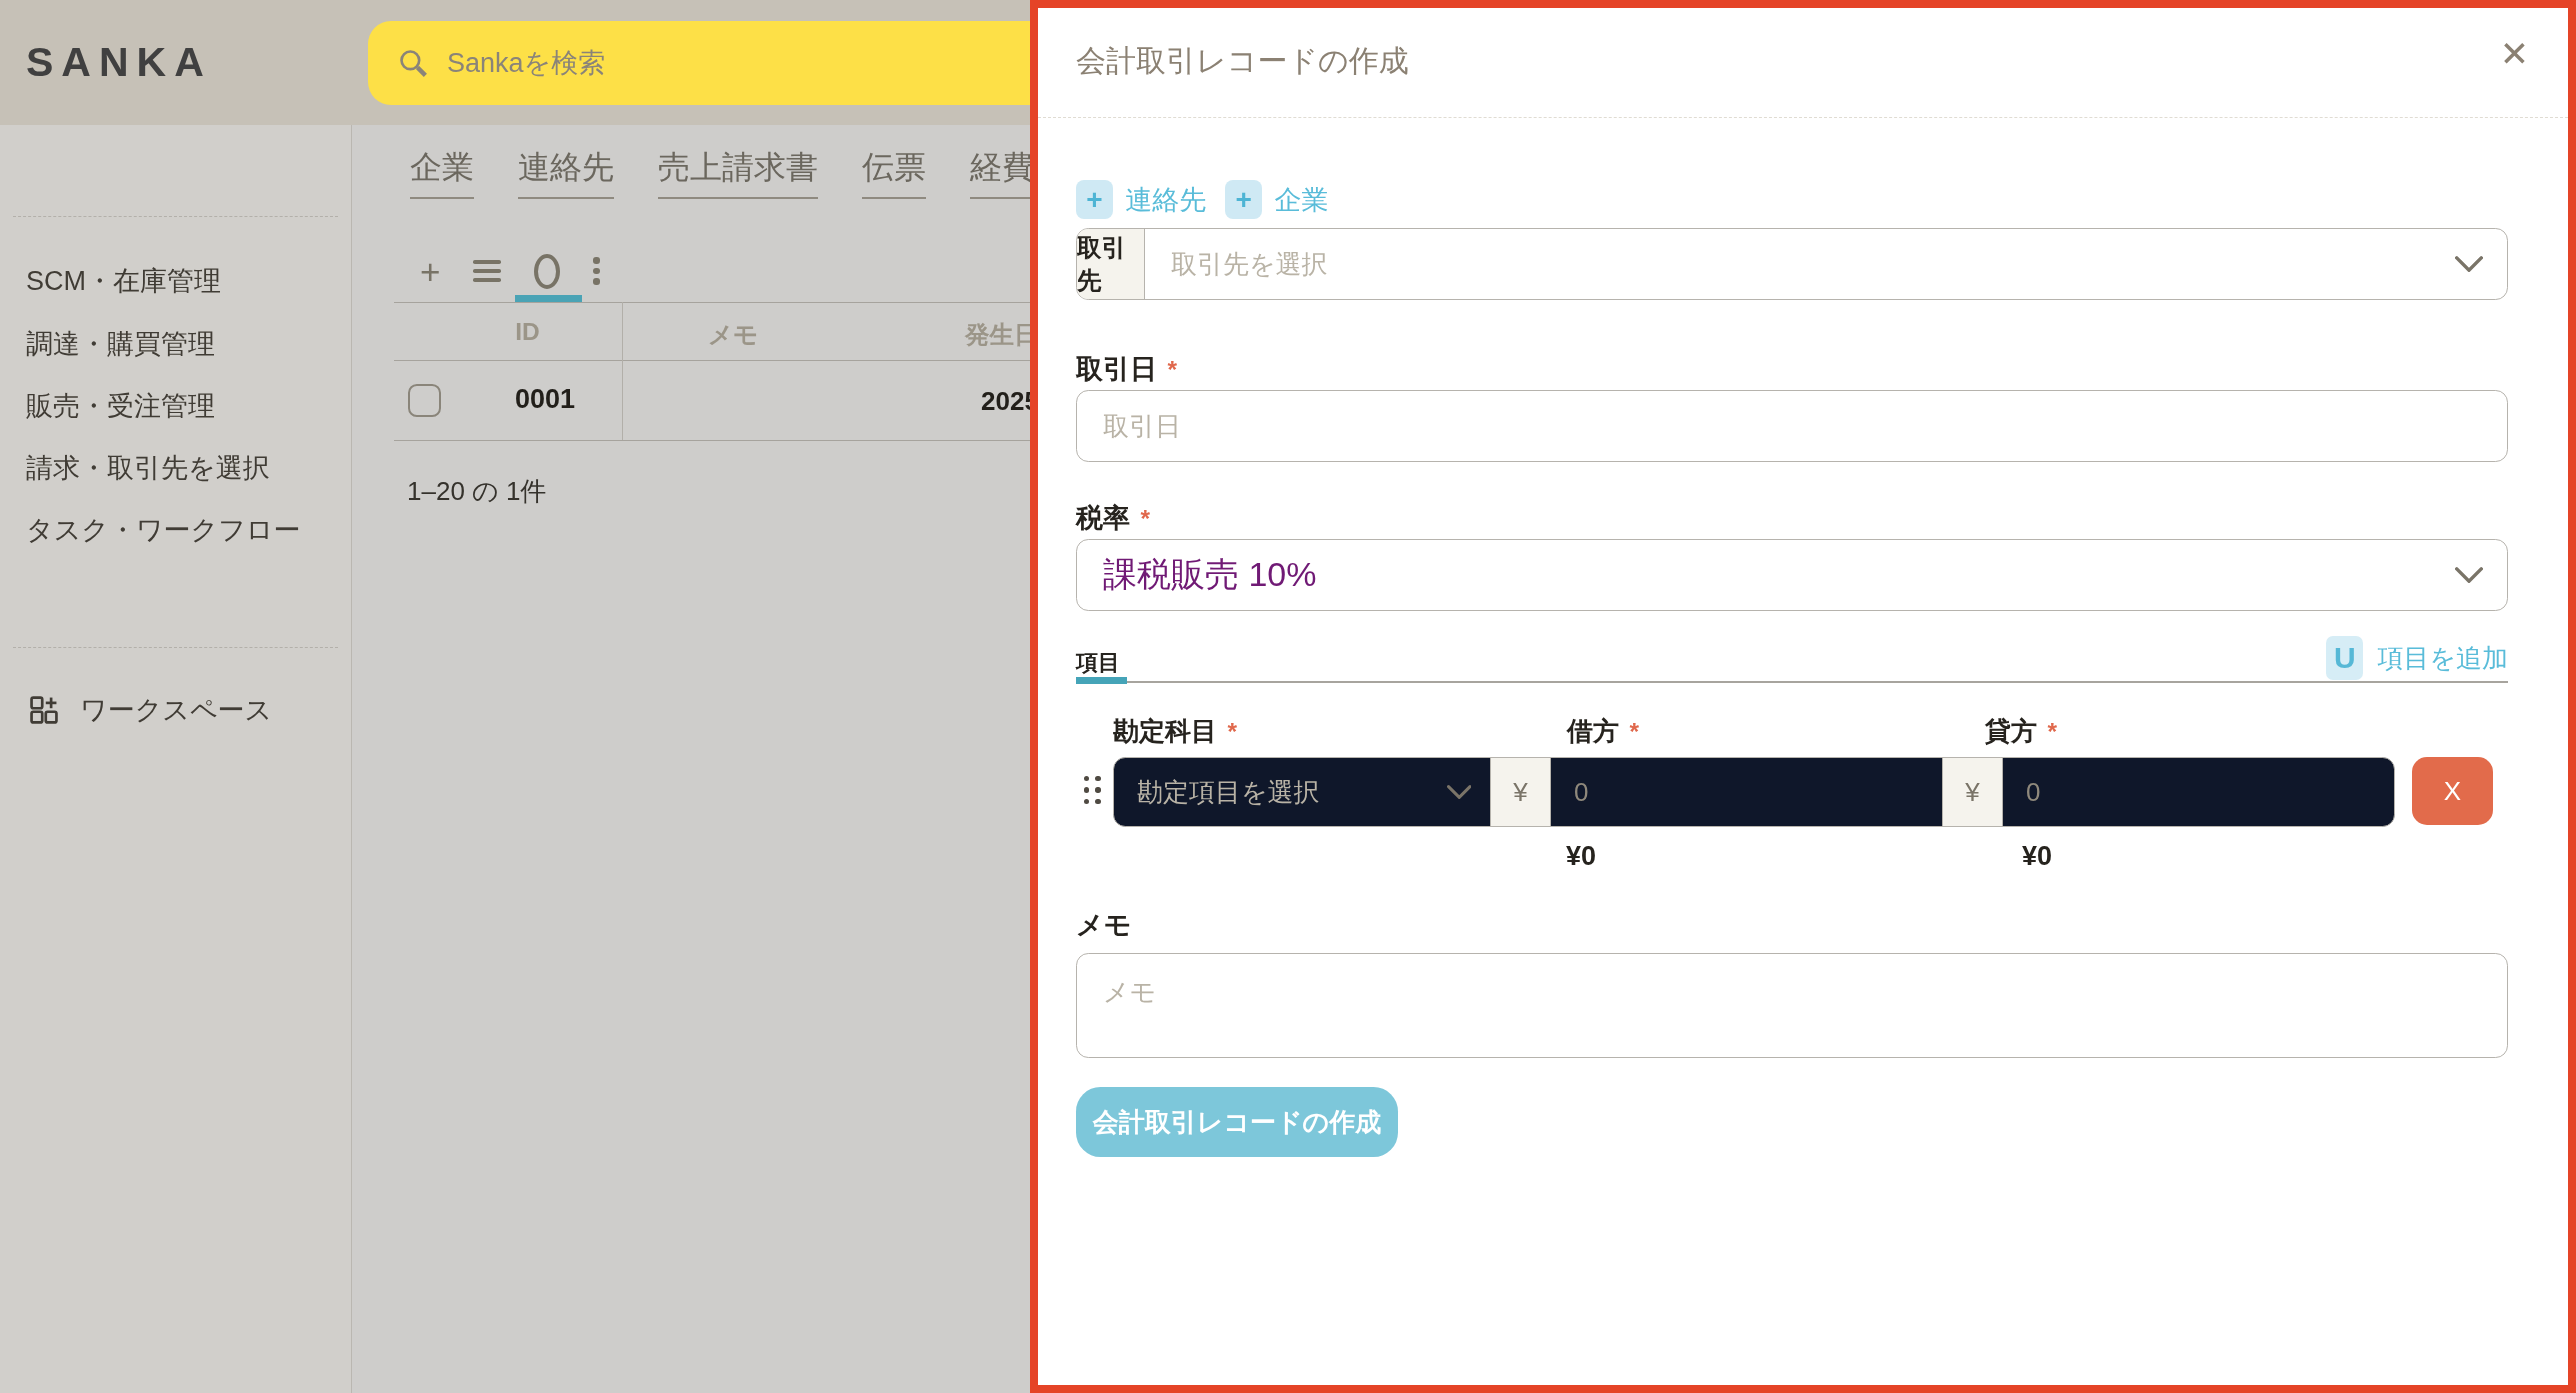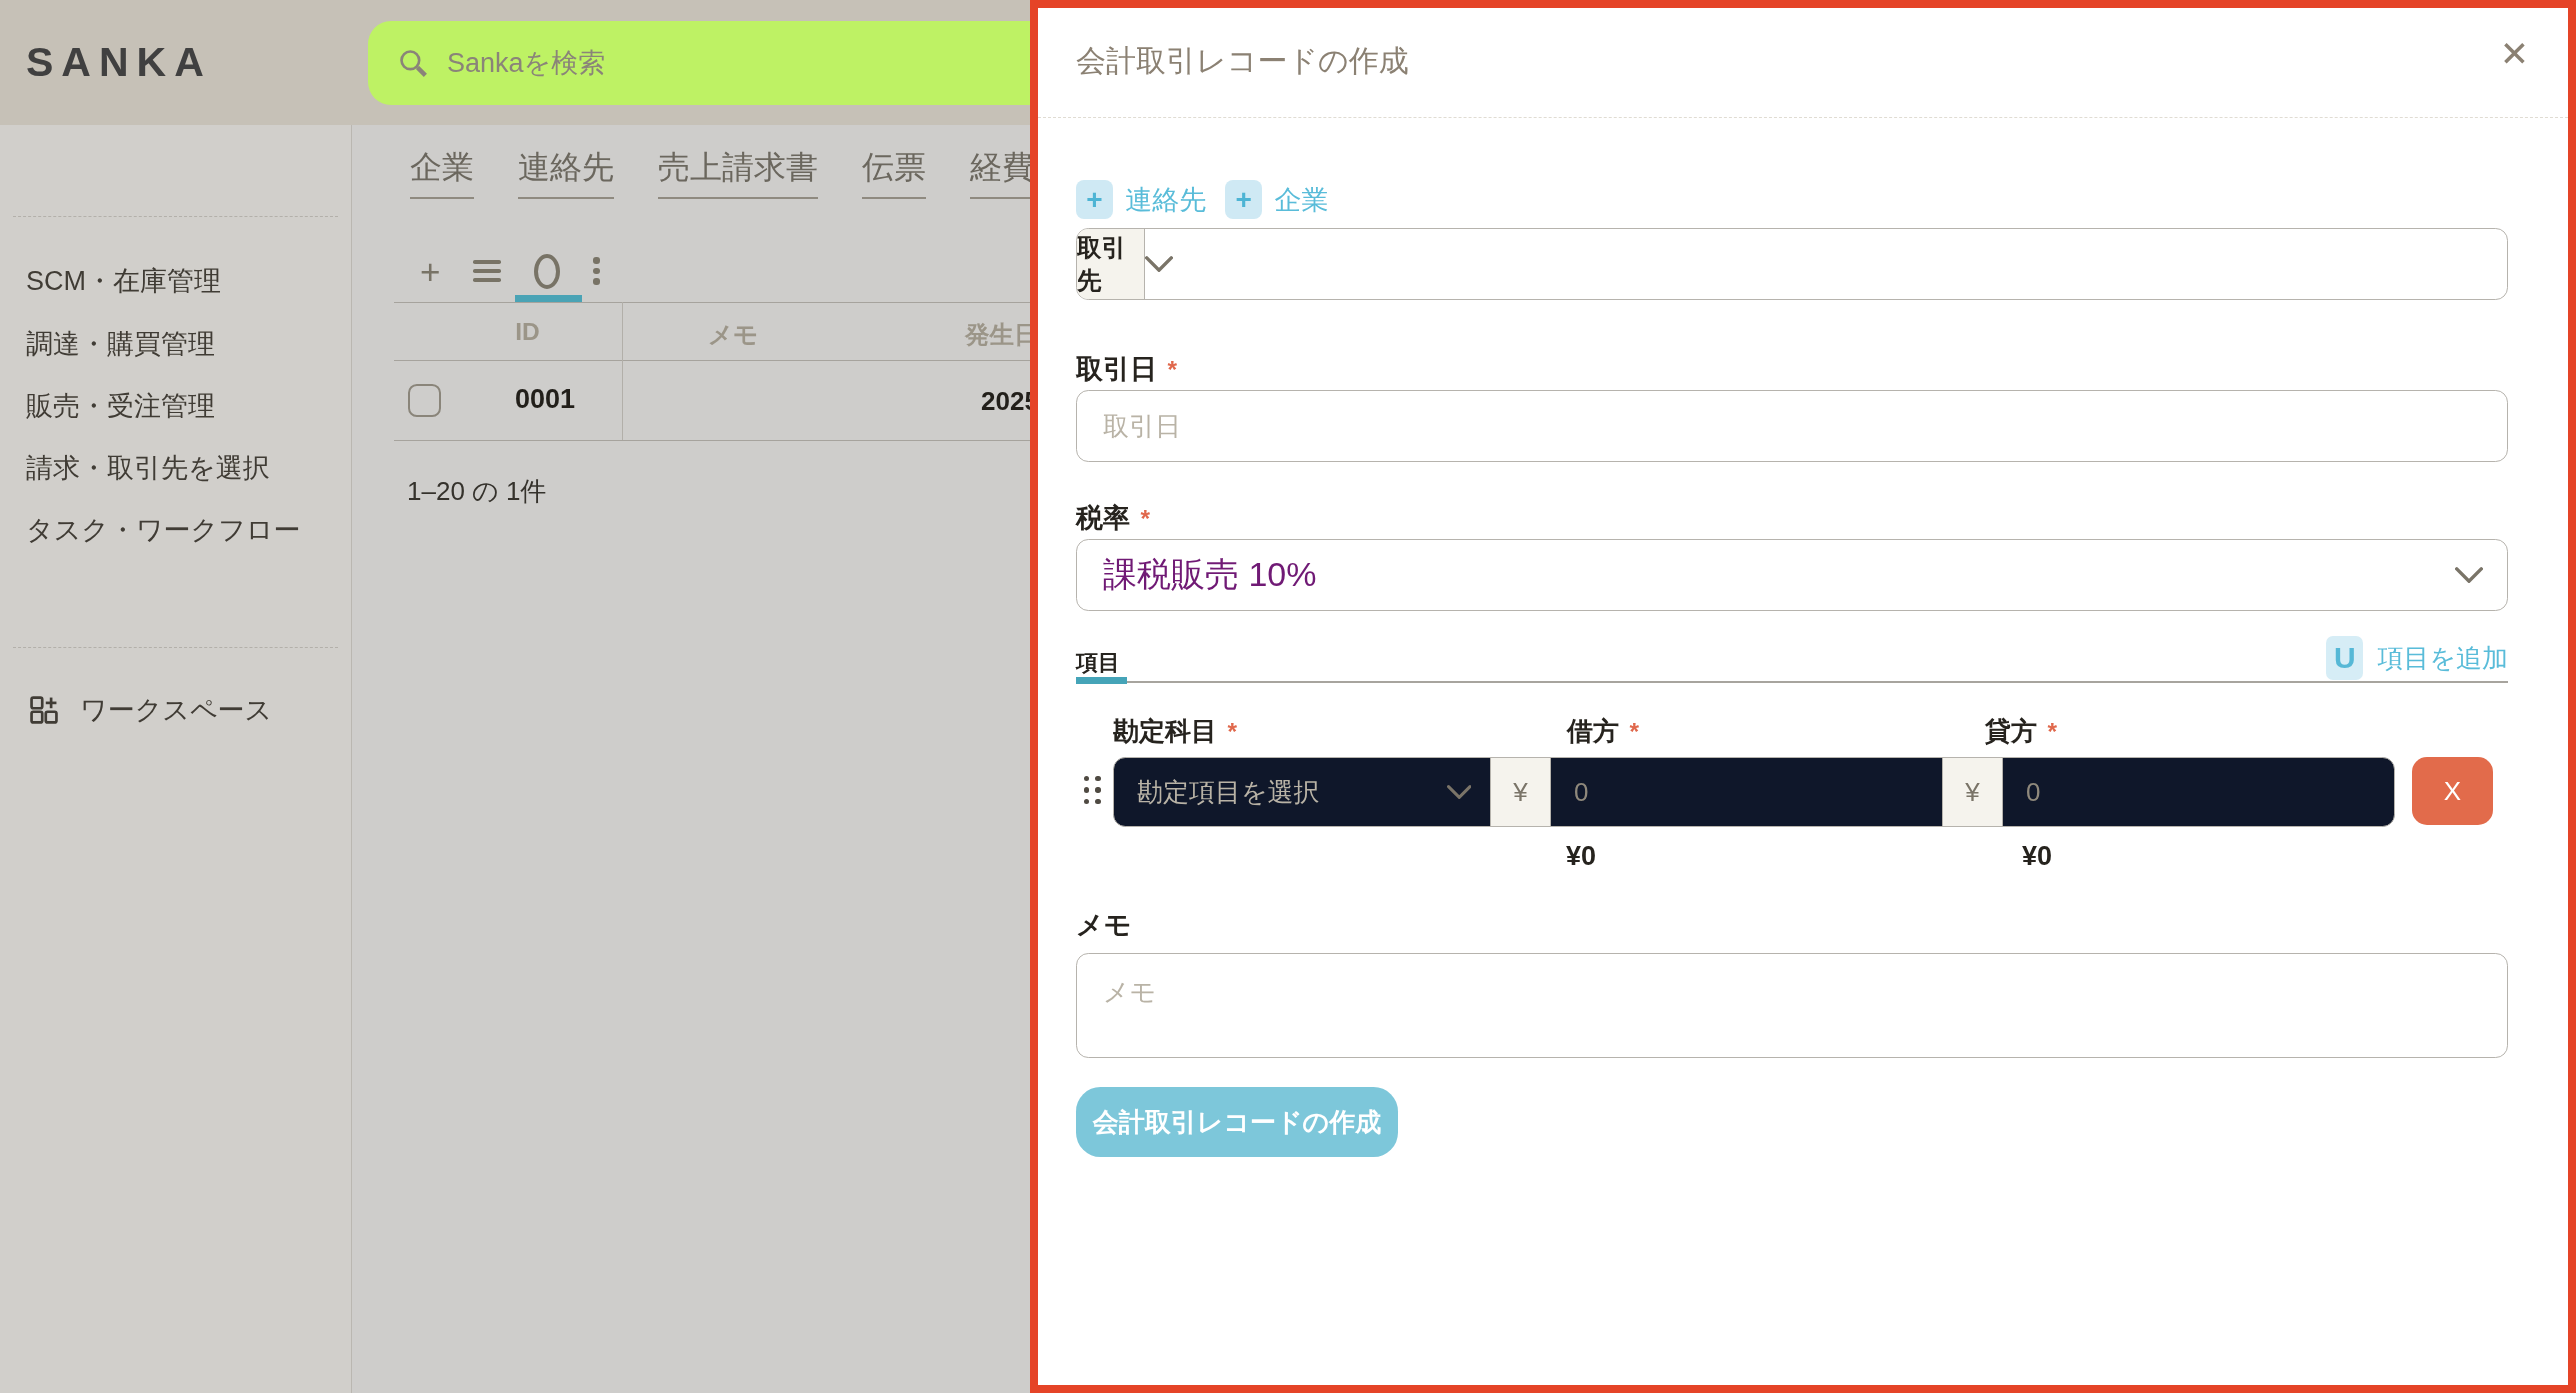--- a/index.html
+++ b/index.html
@@ -6,21 +6,21 @@
   html,body { width:2576px; height:1393px; overflow:hidden; }
   body {
     font-family:"Liberation Sans","DejaVu Sans",sans-serif;
     background:#cecdcb; color:#35322c; position:relative;
   }
   
   .topbar { position:absolute; left:0; top:0; width:100%; height:125px; background:#c6c1b7; z-index:1; }
   .logo { position:absolute; left:26px; top:0; height:125px; display:flex; align-items:center;
           font-size:41px; font-weight:800; letter-spacing:8px; color:#404040; }
   .searchbar { position:absolute; left:368px; top:21px; width:692px; height:84px;
-               background:#bef264; border-radius:23px; display:flex; align-items:center; padding:0 30px; }
+               background:#fde047; border-radius:23px; display:flex; align-items:center; padding:0 30px; }
   .searchbar svg { flex:0 0 auto; margin-right:19px; }
   .search-input { border:none; outline:none; background:transparent; font:inherit; font-size:27px;
                   color:#55504a; width:100%; }
   .search-input::placeholder { color:#8a8479; }
   
   .sidebar { position:absolute; left:0; top:125px; bottom:0; width:352px;
              background:#d1cfcb; border-right:1.8px solid #bab7b1; z-index:2; }
   .nav-item { position:absolute; left:0; width:100%; height:61px; display:flex; align-items:center;
               padding-left:26px; font-size:27px; font-weight:500; color:#403c35; cursor:pointer; }
   .nav-item .ic { width:35px; height:35px; margin-right:19px; display:flex; align-items:center; justify-content:center; }
@@ -230,20 +230,21 @@
         <span class="qa-label">連絡先</span>
       </span>
       <span class="qa-btn">
         <span class="qa-badge">+</span>
         <span class="qa-label">企業</span>
       </span>
     </div>
 
     <div class="input-shell partner-group">
       <span class="partner-label">取引先</span>
+      <input class="text-input" placeholder="取引先を選択" style="">
       <svg class="chev" width="28" height="16" viewBox="0 0 32 18" fill="none" stroke="#7a7468" stroke-width="4" stroke-linecap="round">
         <polyline points="2,2 16,16 30,2"></polyline>
       </svg>
     </div>
 
     <div class="field-label lbl-date">
       <span>取引日</span><span class="req">*</span>
     </div>
     <div class="input-shell shell-date">
       <input class="text-input" placeholder="取引日" style="">

